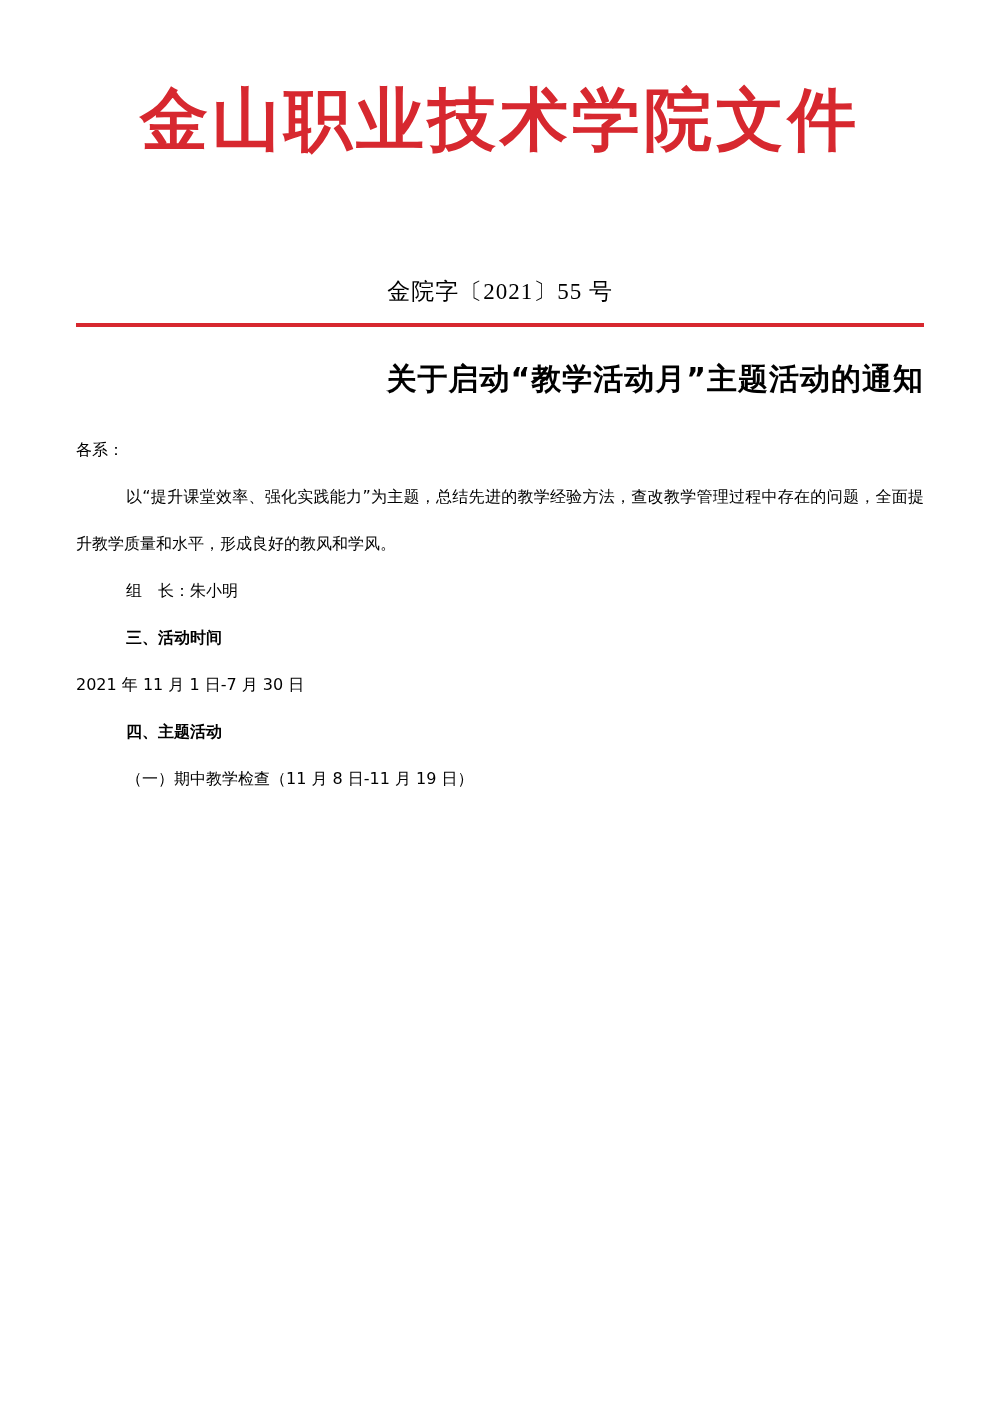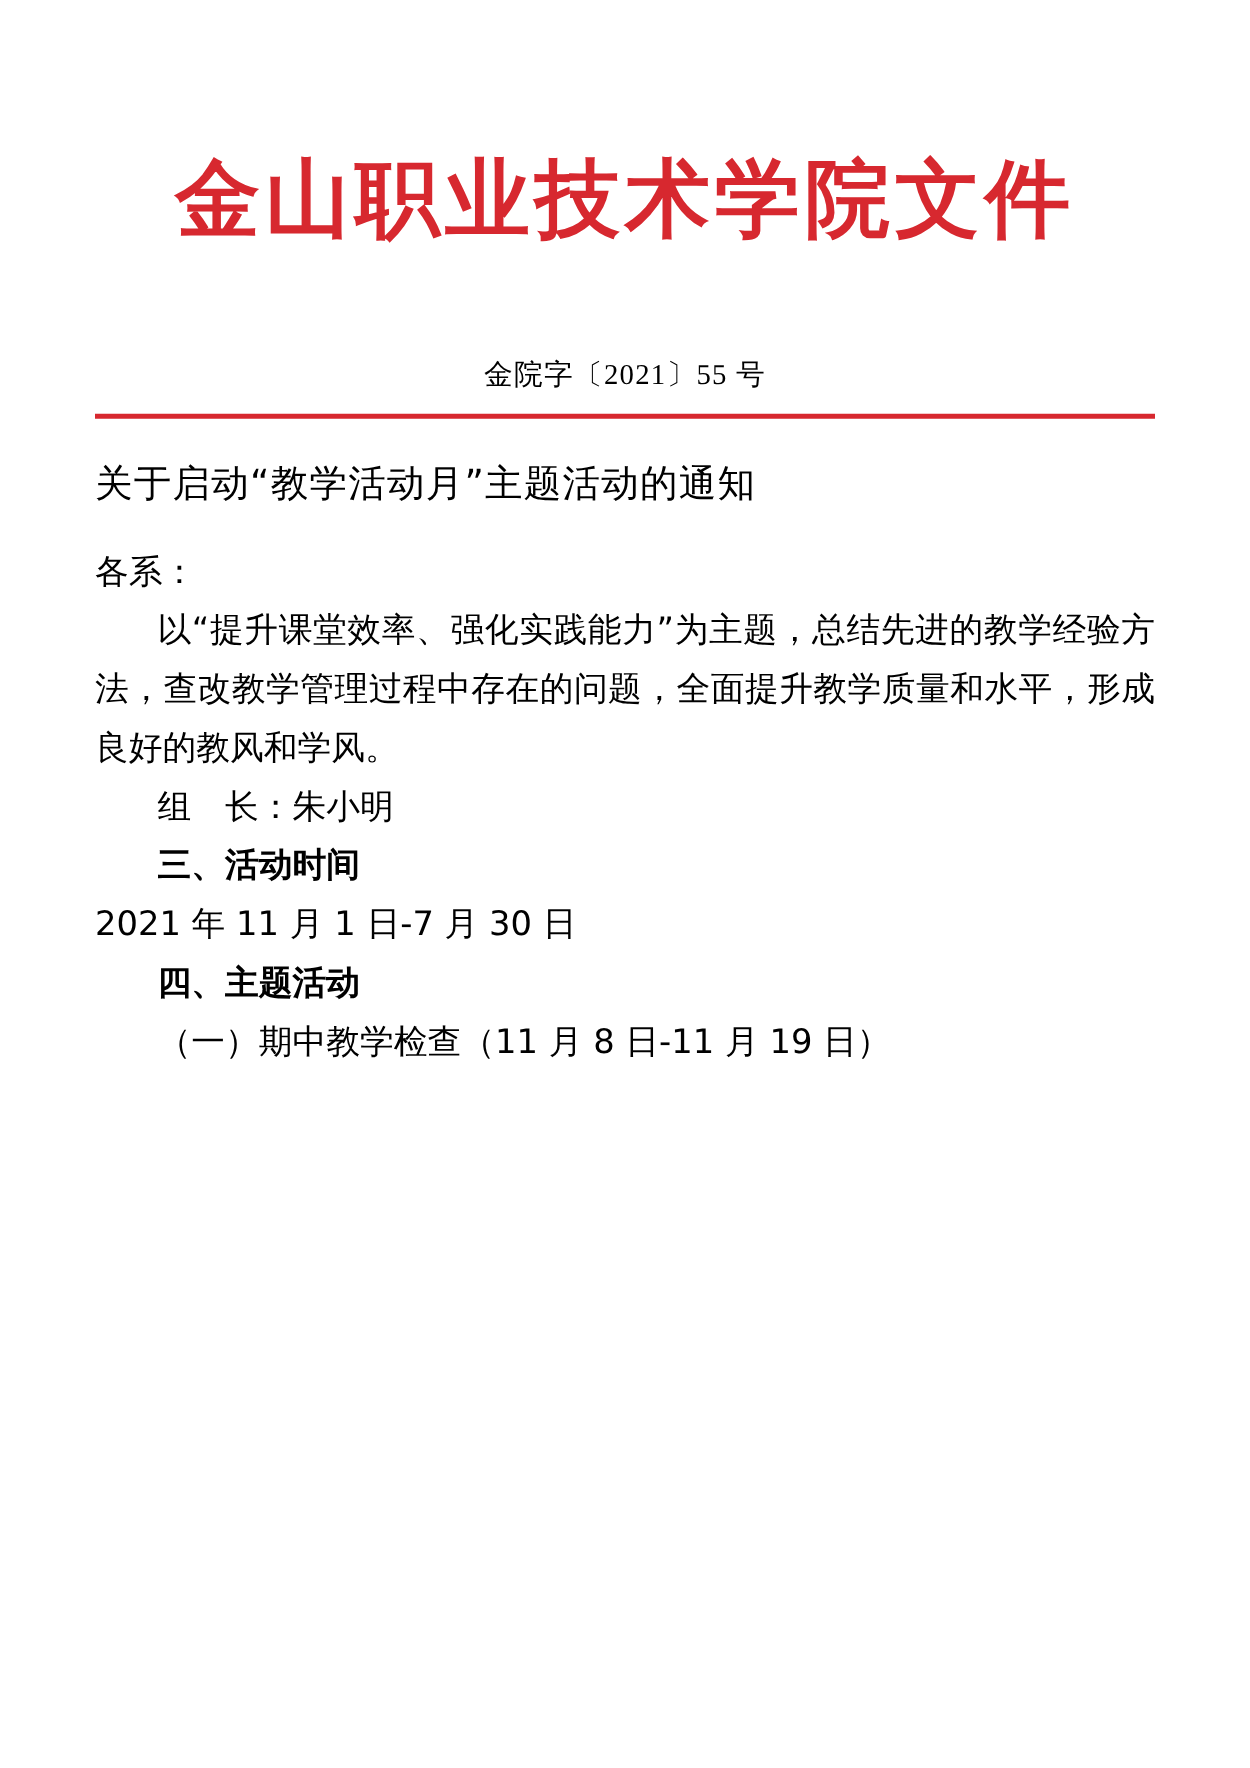--- a/index.html
+++ b/index.html
@@ -16,62 +16,62 @@
     overflow: hidden;
   }
   .page {
     width: 1000px;
     height: 1414px;
     box-sizing: border-box;
     padding: 0 76px;
     position: relative;
   }
   .doc-title {
-    margin-top: 120px;
+    margin-top: 80px;
     text-align: center;
     color: #d7282f;
     font-family: "DejaVu Serif", "Liberation Serif", serif;
     font-weight: bold;
     font-size: 68px;
     letter-spacing: 4px;
     line-height: 1.15;
     white-space: nowrap;
   }
   .doc-number {
-    margin-top: 86px;
+    margin-top: 118px;
     text-align: center;
     font-size: 23px;
     font-family: "Liberation Serif", serif;
     letter-spacing: 1px;
   }
   .red-rule {
     margin-top: 16px;
     height: 4px;
     background: #d7282f;
     width: 100%;
   }
   .subject-title {
     margin-top: 32px;
-    text-align: left;
+    text-align: right;
     font-size: 30px;
-    font-weight: normal;
+    font-weight: bold;
     font-family: "DejaVu Sans", "Liberation Sans", sans-serif;
     letter-spacing: 1px;
     white-space: nowrap;
   }
   .body-text {
     margin-top: 26px;
     font-size: 25px;
     line-height: 47px;
     font-family: "DejaVu Sans", "Liberation Sans", sans-serif;
     text-align: justify;
   }
   .p {
     margin: 0;
-    font-size: 27px;
+    font-size: 16px;
     line-height: 47px;
     font-family: "DejaVu Sans", "Liberation Sans", sans-serif;
   }
   .indent {
     text-indent: 50px;
   }
   .indent-head {
     text-indent: 50px;
     font-weight: bold;
   }

